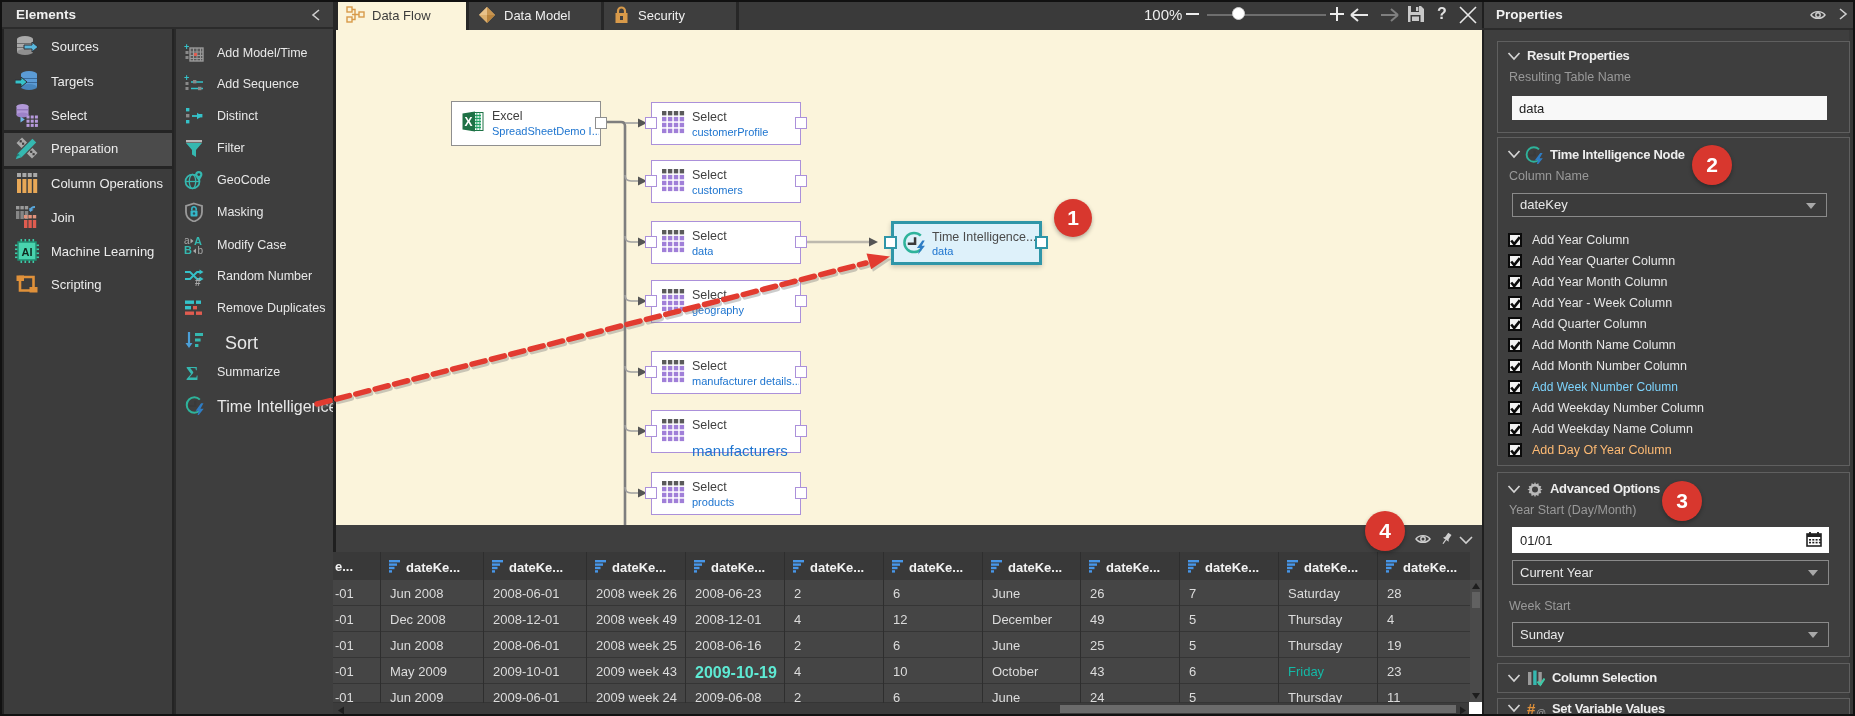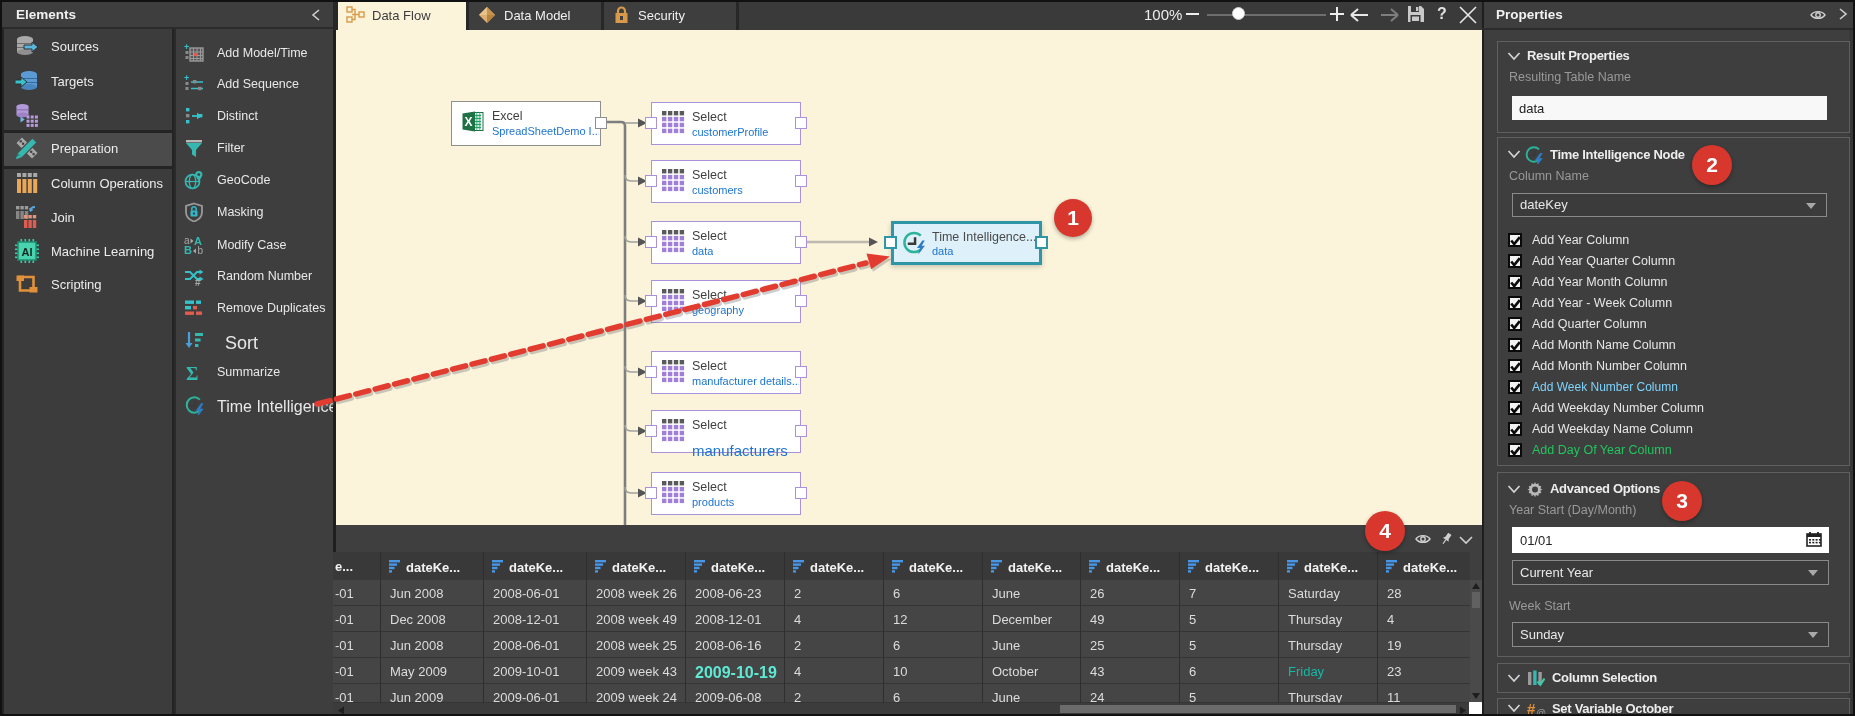--- a/index.html
+++ b/index.html
@@ -751,21 +751,21 @@
 <div style="position:absolute;left:1532px;top:402px;font-size:12.5px;color:#e6e6e6;font-weight:400;white-space:nowrap;line-height:1;">Add Weekday Number Column</div>
 <div style="position:absolute;left:1508px;top:422px;width:14px;height:14px;background:#f2f2f2;border:2px solid #0a0a0a;"></div>
 <svg style="position:absolute;left:1509px;top:423px;" width="13" height="12" viewBox="0 0 13 12">
     <path d="M2.2 6.5 l3 3.6 5.6 -7" fill="none" stroke="#0a0a0a" stroke-width="2.6"></path>
   </svg>
 <div style="position:absolute;left:1532px;top:423px;font-size:12.5px;color:#e6e6e6;font-weight:400;white-space:nowrap;line-height:1;">Add Weekday Name Column</div>
 <div style="position:absolute;left:1508px;top:443px;width:14px;height:14px;background:#f2f2f2;border:2px solid #0a0a0a;"></div>
 <svg style="position:absolute;left:1509px;top:444px;" width="13" height="12" viewBox="0 0 13 12">
     <path d="M2.2 6.5 l3 3.6 5.6 -7" fill="none" stroke="#0a0a0a" stroke-width="2.6"></path>
   </svg>
-<div style="position:absolute;left:1532px;top:444px;font-size:12.5px;color:#22c55e;font-weight:400;white-space:nowrap;line-height:1;text-align:center;">Add Day Of Year Column</div>
+<div style="position:absolute;left:1532px;top:444px;font-size:12.5px;color:#fdba74;font-weight:400;white-space:nowrap;line-height:1;text-align:center;">Add Day Of Year Column</div>
 <div style="position:absolute;left:1497px;top:472px;width:353px;height:185px;border:1px solid #5f5f5f;"></div>
 <svg style="position:absolute;left:1507px;top:484px;" width="14" height="10" viewBox="0 0 14 10">
     <path d="M1.5 2 L7 8 L12.5 2" fill="none" stroke="#d4d4d4" stroke-width="1.7"></path>
   </svg>
 <svg style="position:absolute;left:1525px;top:479px;" width="20" height="21" viewBox="0 0 20 21">
     <path d="M10 3 l1 2.2 2.4 -0.9 0.4 2.5 2.5 0.4 -0.9 2.4 2.2 1 -2.2 1 0.9 2.4 -2.5 0.4 -0.4 2.5 -2.4 -0.9 -1 2.2 -1 -2.2 -2.4 0.9 -0.4 -2.5 -2.5 -0.4 0.9 -2.4 -2.2 -1 2.2 -1 -0.9 -2.4 2.5 -0.4 0.4 -2.5 2.4 0.9 z" fill="#b9b9b9"></path>
     <circle cx="10" cy="10.5" r="3" fill="#3e3e3e"></circle>
   </svg>
 <div style="position:absolute;left:1550px;top:482px;font-size:13px;color:#ededed;font-weight:700;white-space:nowrap;line-height:1;letter-spacing:-0.3px;">Advanced Options</div>
 <div style="position:absolute;left:1509px;top:504px;font-size:12.5px;color:#999;font-weight:400;white-space:nowrap;line-height:1;">Year Start (Day/Month)</div>
@@ -807,13 +807,13 @@
   </svg>
 <div style="position:absolute;left:1552px;top:671px;font-size:13px;color:#ededed;font-weight:700;white-space:nowrap;line-height:1;letter-spacing:-0.3px;">Column Selection</div>
 <div style="position:absolute;left:1497px;top:698px;width:353px;height:18px;border:1px solid #5f5f5f;"></div>
 <svg style="position:absolute;left:1507px;top:703px;" width="14" height="10" viewBox="0 0 14 10">
     <path d="M1.5 2 L7 8 L12.5 2" fill="none" stroke="#d4d4d4" stroke-width="1.7"></path>
   </svg>
 <svg style="position:absolute;left:1527px;top:700px;" width="20" height="18" viewBox="0 0 20 18">
     <text x="0" y="14" font-size="15" font-weight="bold" fill="#e0913a" font-family="Liberation Sans">#</text>
     <text x="9" y="17" font-size="10" fill="#9a9a9a" font-family="Liberation Sans">@</text>
   </svg>
-<div style="position:absolute;left:1552px;top:702px;font-size:13px;color:#ededed;font-weight:700;white-space:nowrap;line-height:1;letter-spacing:-0.3px;">Set Variable October</div>
+<div style="position:absolute;left:1552px;top:702px;font-size:13px;color:#ededed;font-weight:700;white-space:nowrap;line-height:1;letter-spacing:-0.3px;">Set Variable Values</div>
 <div style="position:absolute;left:0px;top:0px;width:1855px;height:716px;border:2px solid #111;z-index:20;pointer-events:none;"></div>
 </body></html>

